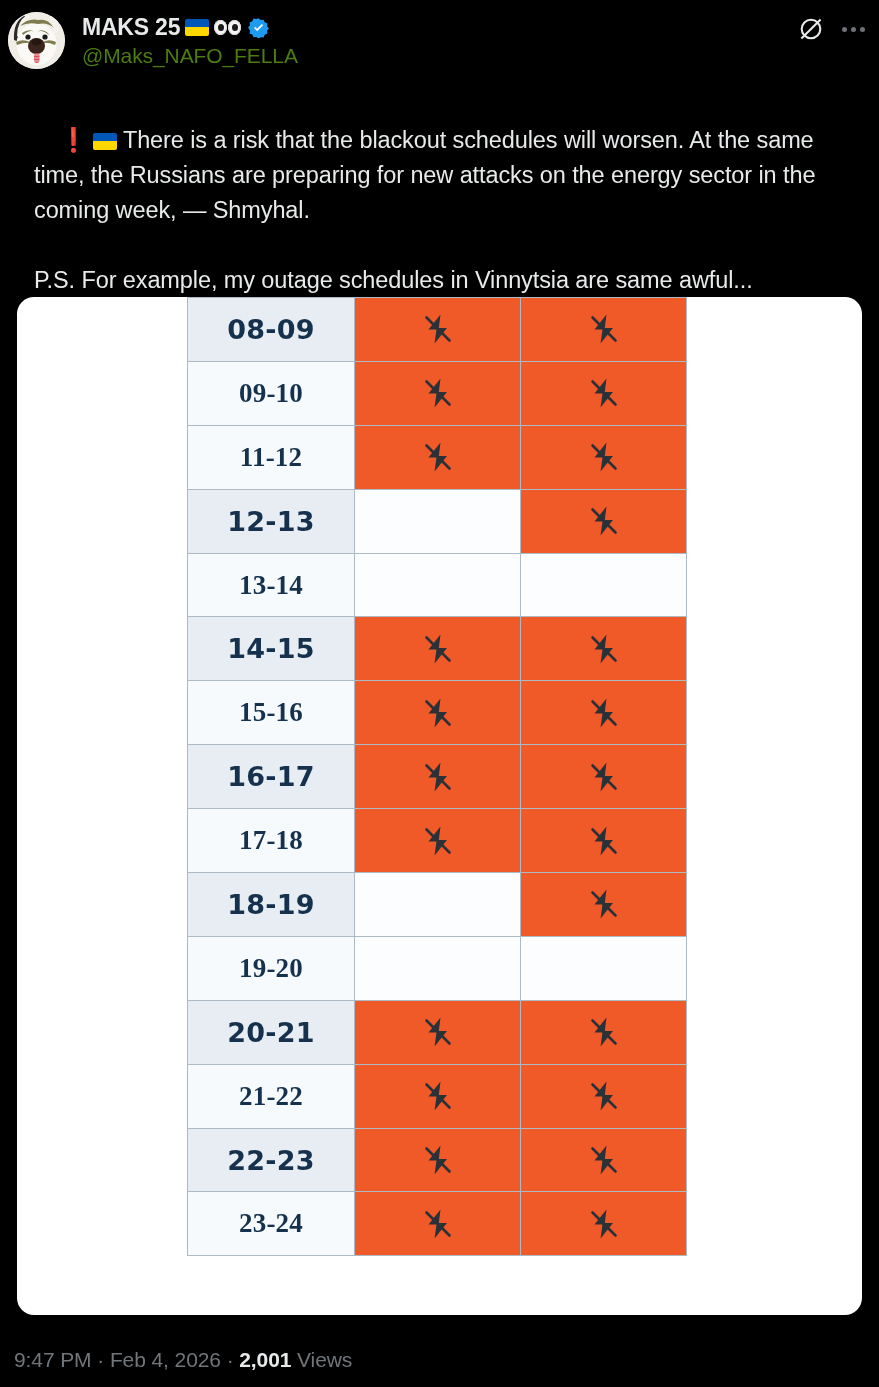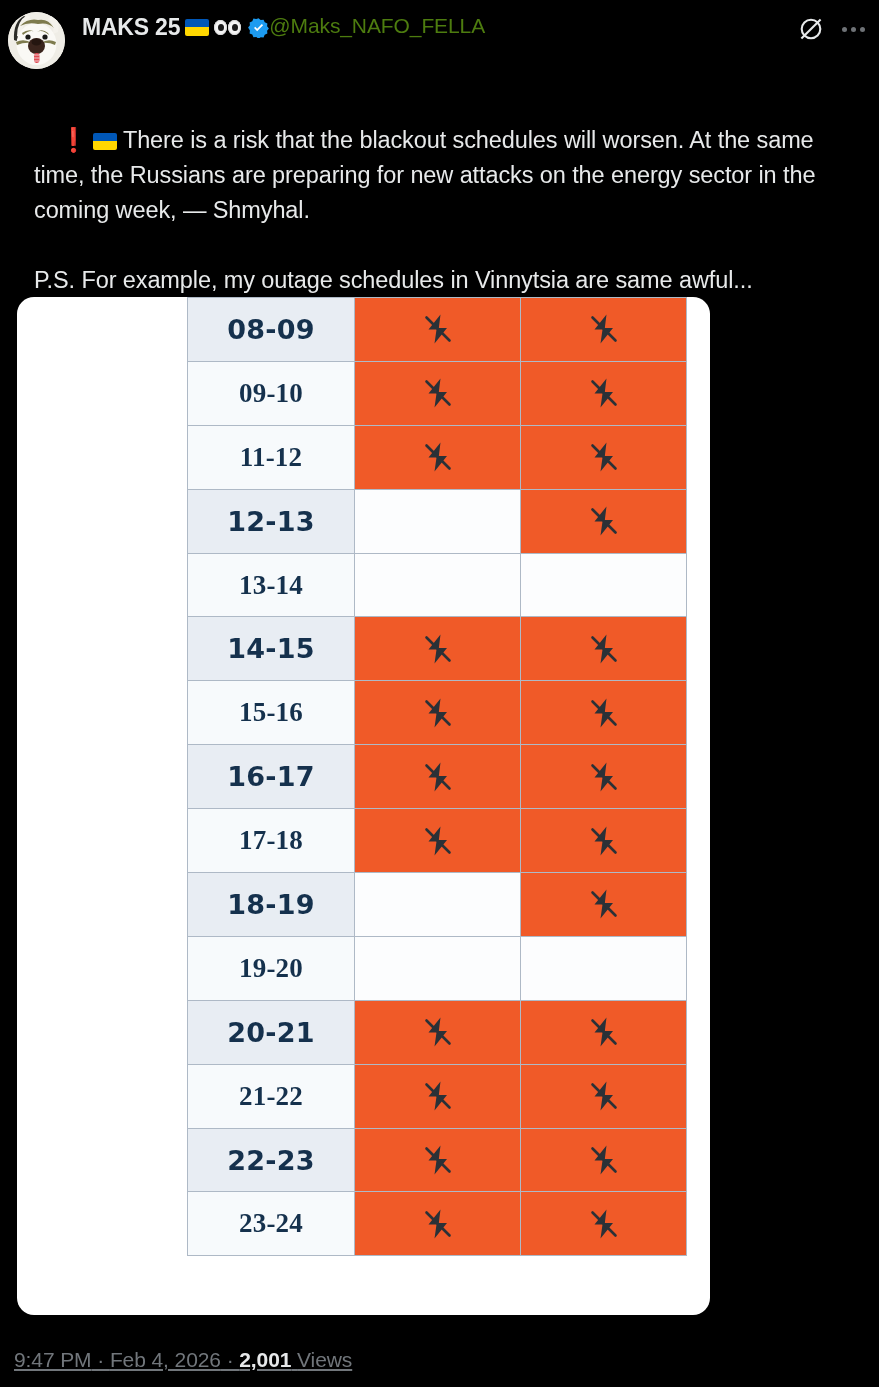--- a/index.html
+++ b/index.html
@@ -36,21 +36,21 @@
     flex: 0 0 57px;
     margin-top: 1px;
     overflow: hidden;
     background: #F2F0EA;
     position: relative;
   }
 
   .identity {
     margin-left: 17px;
     display: flex;
-    flex-direction: row;
+    flex-direction: column;
     justify-content: flex-start;
     padding-top: 1px;
   }
 
   .name-row {
     display: flex;
     align-items: center;
     gap: 5px;
     height: 30px;
   }
@@ -147,21 +147,21 @@
   .excl {
     color: #E8202A;
     font-weight: bold;
   }
 
   
   .media-card {
     position: absolute;
     left: 17px;
     top: 297px;
-    width: 693px;
+    width: 845px;
     height: 1018px;
     background: #FFFFFF;
     border-radius: 17px;
     overflow: hidden;
   }
 
   .schedule-table {
     position: absolute;
     left: 170px;
     top: 0px;
@@ -198,21 +198,20 @@
 
   
   .footer {
     position: absolute;
     left: 14px;
     bottom: 14px;
     color: #71767B;
     font-size: 21px;
     line-height: 26px;
     letter-spacing: -0.1px;
-    text-decoration: underline;
   }
   .footer b { color: #E7E9EA; font-weight: bold; }
   .footer .sep { color: #71767B; }
 </style>
 </head>
 <body>
 
 <div class="tweet">
 
   <div class="header">

